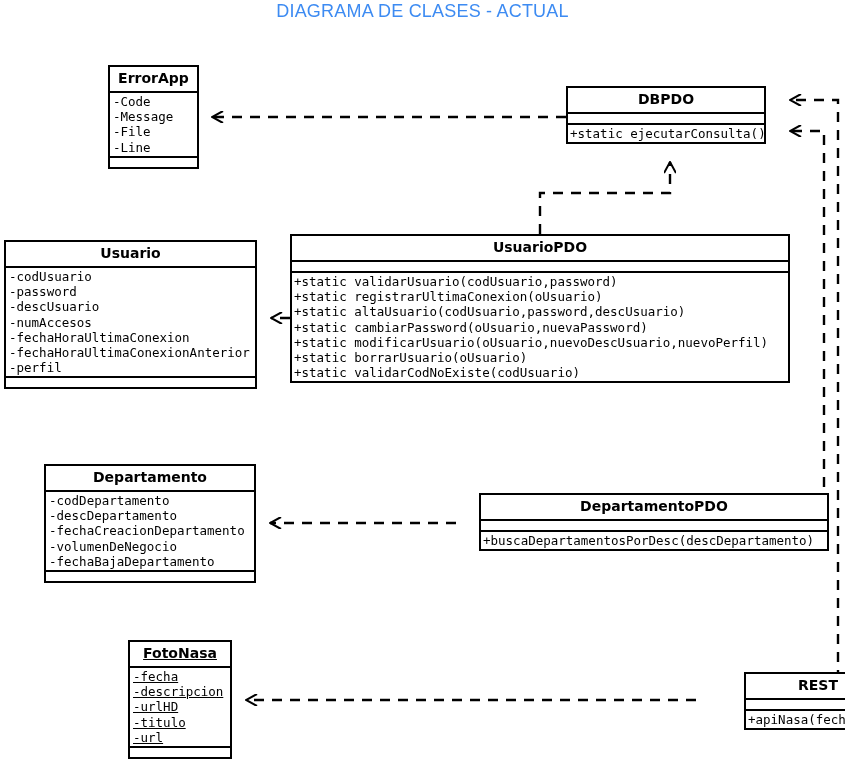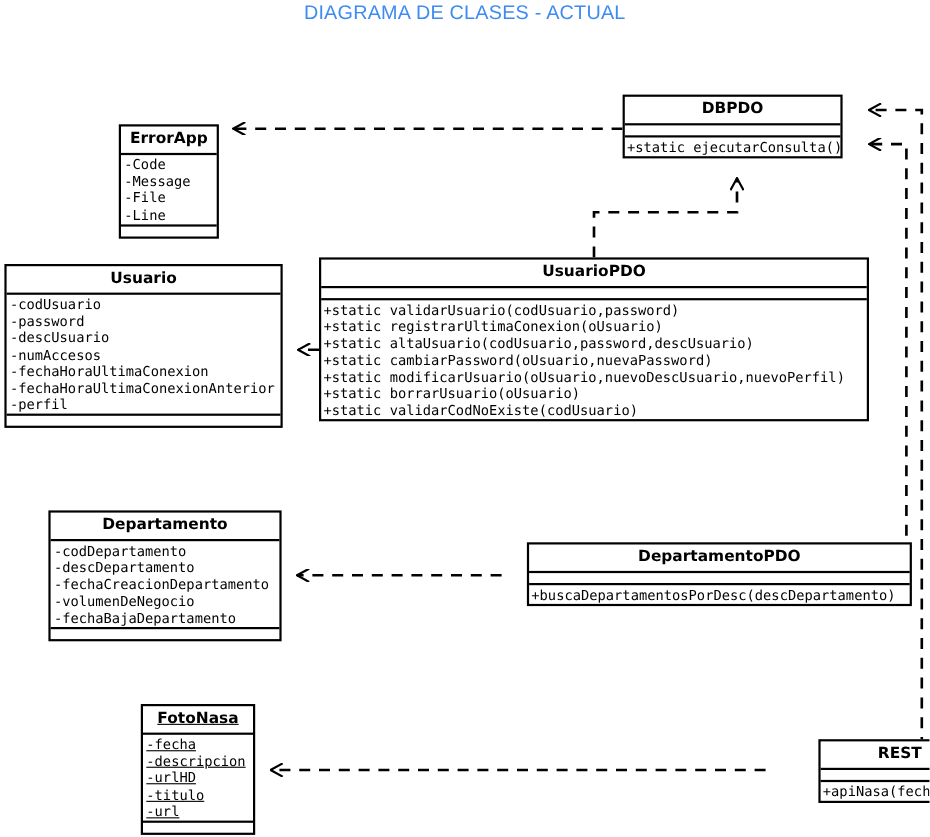--- a/index.html
+++ b/index.html
@@ -69,21 +69,21 @@
   }
   .uml-compartment.empty {
     height: 9px;
     padding: 0;
   }
   .uml-row {
     white-space: nowrap;
   }
 
   
-  #box-errorapp        { left: 108px; top: 65px;  width: 91px; margin-top: 48px;  }
+  #box-errorapp        { left: 108px; top: 65px;  width: 91px;  }
   #box-dbpdo           { left: 566px; top: 86px;  width: 200px; }
   #box-usuario         { left: 4px;   top: 240px; width: 253px; }
   #box-usuariopdo      { left: 290px; top: 234px; width: 500px; }
   #box-departamento    { left: 44px;  top: 464px; width: 212px; }
   #box-departamentopdo { left: 479px; top: 493px; width: 350px; }
   #box-fotonasa        { left: 128px; top: 640px; width: 104px; text-decoration: underline; }
   #box-rest            { left: 696px; top: 672px; width: 148px; margin-left: 48px; }
 
   #box-usuario .uml-compartment,
   #box-departamento .uml-compartment,

